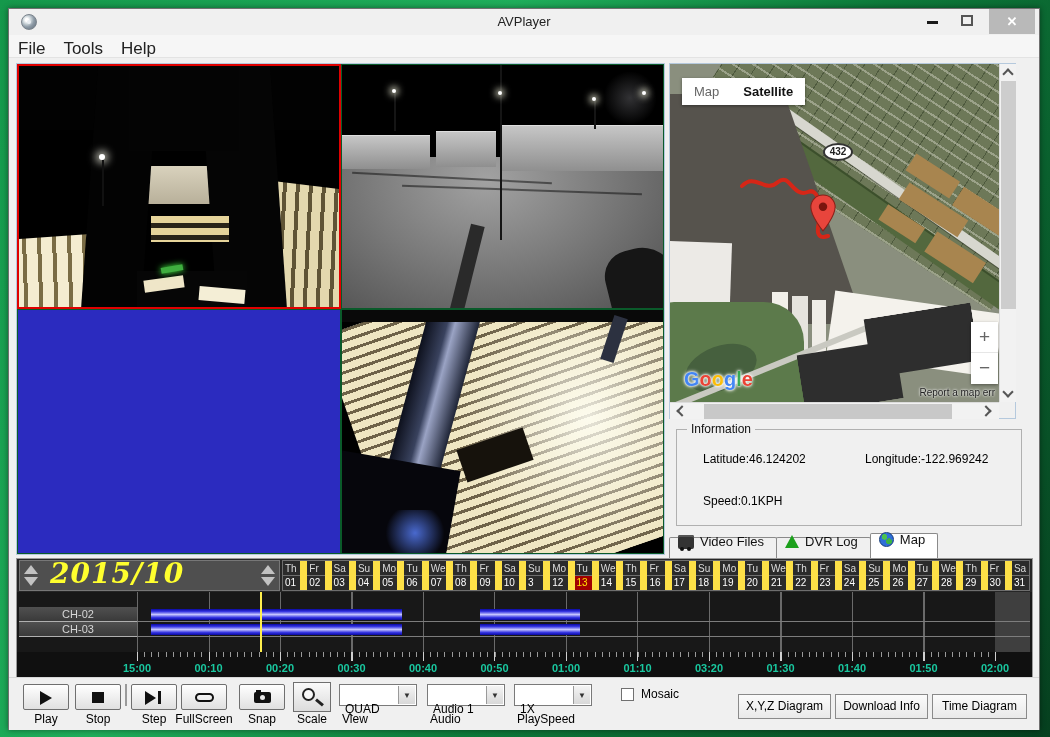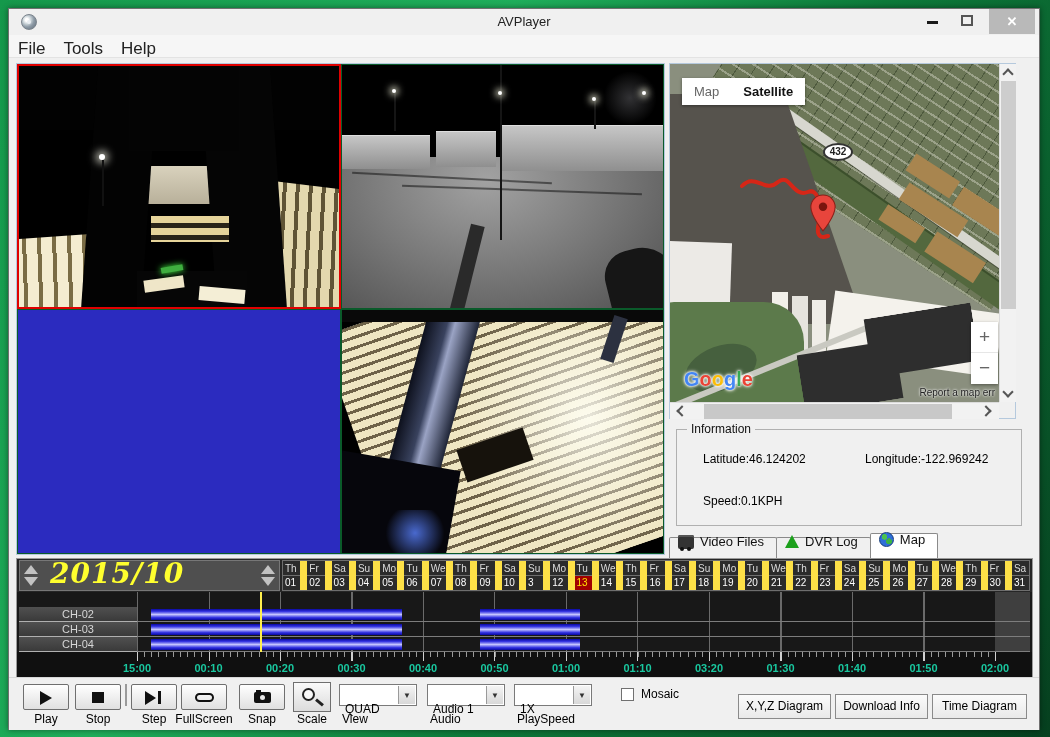--- a/index.html
+++ b/index.html
@@ -506,27 +506,20 @@
               <div class="seg" style="left: 343.2px; width: 100.1px;"></div>
             </div>
           </div>
           <div class="chrow" style="top: 30px;">
             <div class="chlabel">CH-03</div>
             <div class="track">
               <div class="seg" style="left: 14.3px; width: 250.25px;"></div>
               <div class="seg" style="left: 343.2px; width: 100.1px;"></div>
             </div>
           </div>
-          <div class="chrow" style="top: 45px;">
-            <div class="chlabel">CH-04</div>
-            <div class="track">
-              <div class="seg" style="left: 14.3px; width: 250.25px;"></div>
-              <div class="seg" style="left: 343.2px; width: 100.1px;"></div>
-            </div>
-          </div>
         </div>
       <div class="playhead" style="left: 242.98px;"></div>
       <div class="ruler">
         <div class="ticks1"></div>
         <div class="ticks2"></div>
         <div id="rlabels">
             <span class="rlabel" style="left: 120px;">15:00</span>
             <span class="rlabel" style="left: 191.5px;">00:10</span>
             <span class="rlabel" style="left: 263px;">00:20</span>
             <span class="rlabel" style="left: 334.5px;">00:30</span>

